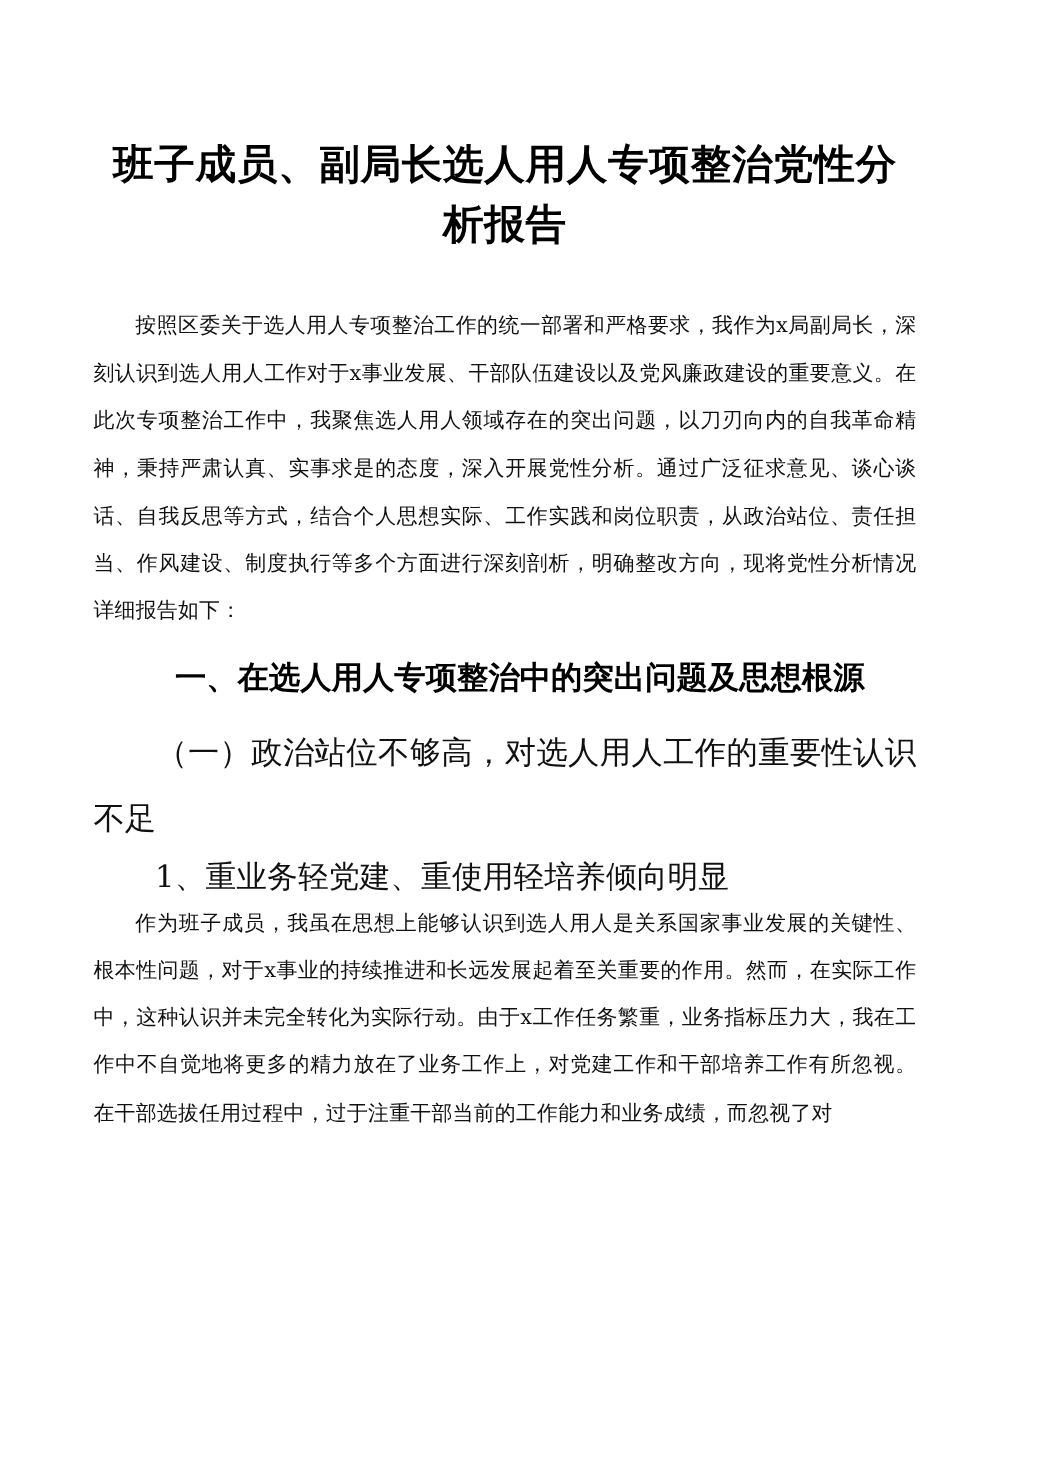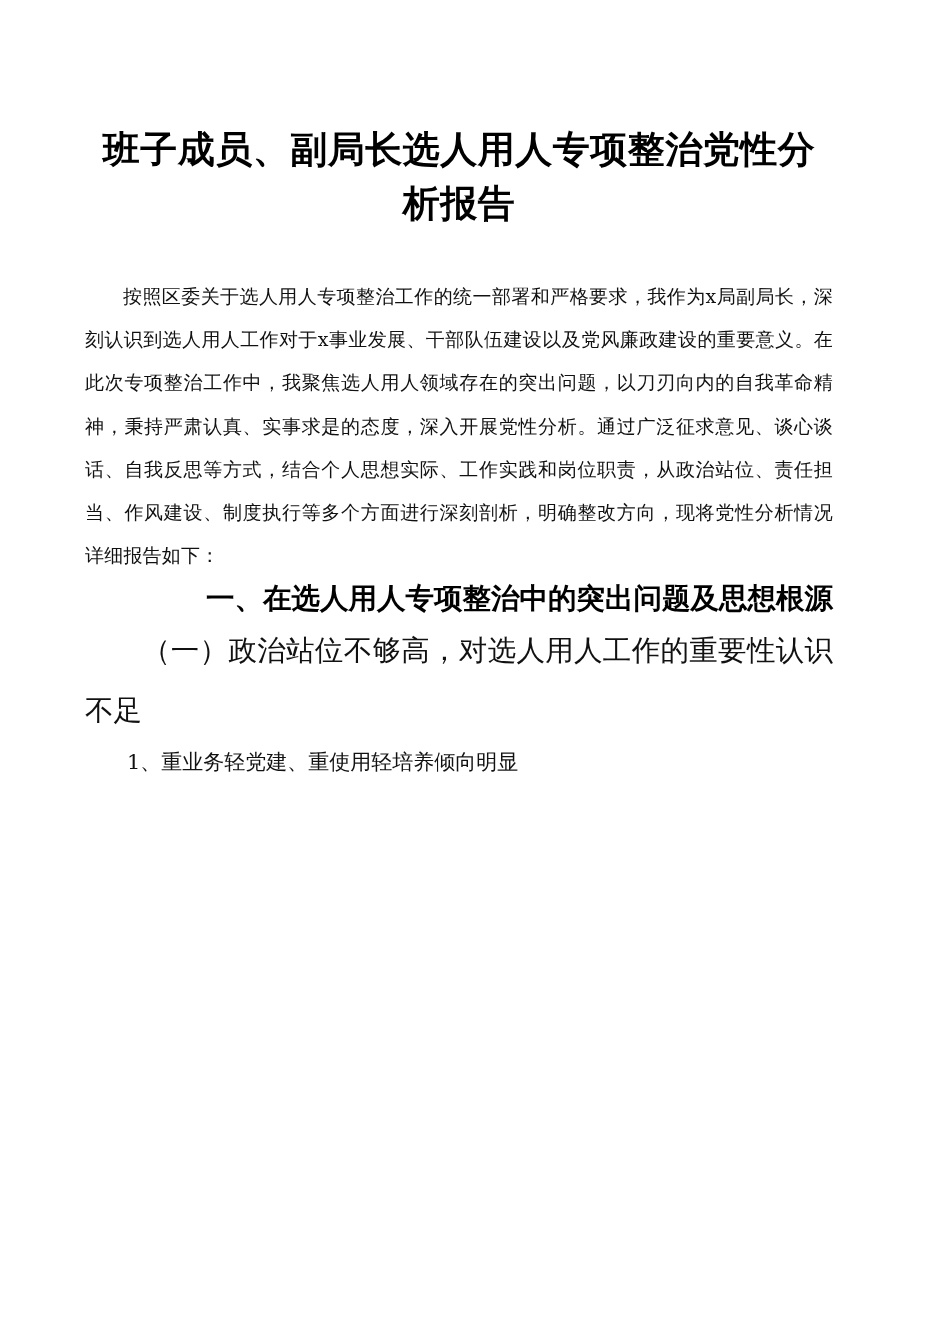--- a/index.html
+++ b/index.html
@@ -64,28 +64,28 @@
     word-break: break-all;
   }
 
   
   .para.lead {
     margin-top: 45px;
   }
 
   
   .h1-sec {
-    margin: 0;
+    margin: 17px;
     padding: 0;
     font-family: "DejaVu Sans", "Liberation Sans", sans-serif;
     font-weight: bold;
     font-size: 28.5px;
     line-height: 43.2px;
     text-indent: 2em;
-    text-align: right;
+    text-align: left;
     color: #000;
     letter-spacing: 0px;
   }
 
   
   .h2-sec {
     margin: 0;
     padding: 0;
     font-family: "DejaVu Serif", "Liberation Serif", serif;
     font-weight: normal;
@@ -97,21 +97,21 @@
     color: #111;
     word-break: break-all;
   }
 
   
   .h3-sec {
     margin: 0;
     padding: 0;
     font-family: "DejaVu Serif", "Liberation Serif", serif;
     font-weight: normal;
-    font-size: 21px;
+    font-size: 28px;
     line-height: 43.2px;
     text-indent: 2em;
     text-align: left;
     color: #111;
   }
 </style>
 </head>
 <body>
 
 <div class="page">
@@ -120,15 +120,16 @@
     <h1 class="doc-title">班子成员、副局长选人用人专项整治党性分析报告</h1>
 
     <p class="para lead">按照区委关于选人用人专项整治工作的统一部署和严格要求，我作为x局副局长，深刻认识到选人用人工作对于x事业发展、干部队伍建设以及党风廉政建设的重要意义。在此次专项整治工作中，我聚焦选人用人领域存在的突出问题，以刀刃向内的自我革命精神，秉持严肃认真、实事求是的态度，深入开展党性分析。通过广泛征求意见、谈心谈话、自我反思等方式，结合个人思想实际、工作实践和岗位职责，从政治站位、责任担当、作风建设、制度执行等多个方面进行深刻剖析，明确整改方向，现将党性分析情况详细报告如下：</p>
 
     <h2 class="h1-sec">一、在选人用人专项整治中的突出问题及思想根源</h2>
 
     <h3 class="h2-sec">（一）政治站位不够高，对选人用人工作的重要性认识不足</h3>
 
     <h4 class="h3-sec">1、重业务轻党建、重使用轻培养倾向明显</h4>
 
+    <p class="para">作为班子成员，我虽在思想上能够认识到选人用人是关系国家事业发展的关键性、根本性问题，对于x事业的持续推进和长远发展起着至关重要的作用。然而，在实际工作中，这种认识并未完全转化为实际行动。由于x工作任务繁重，业务指标压力大，我在工作中不自觉地将更多的精力放在了业务工作上，对党建工作和干部培养工作有所忽视。在干部选拔任用过程中，过于注重干部当前的工作能力和业务成绩，而忽视了对</p>
 
   </div>
 </div>
 
 </body></html>

